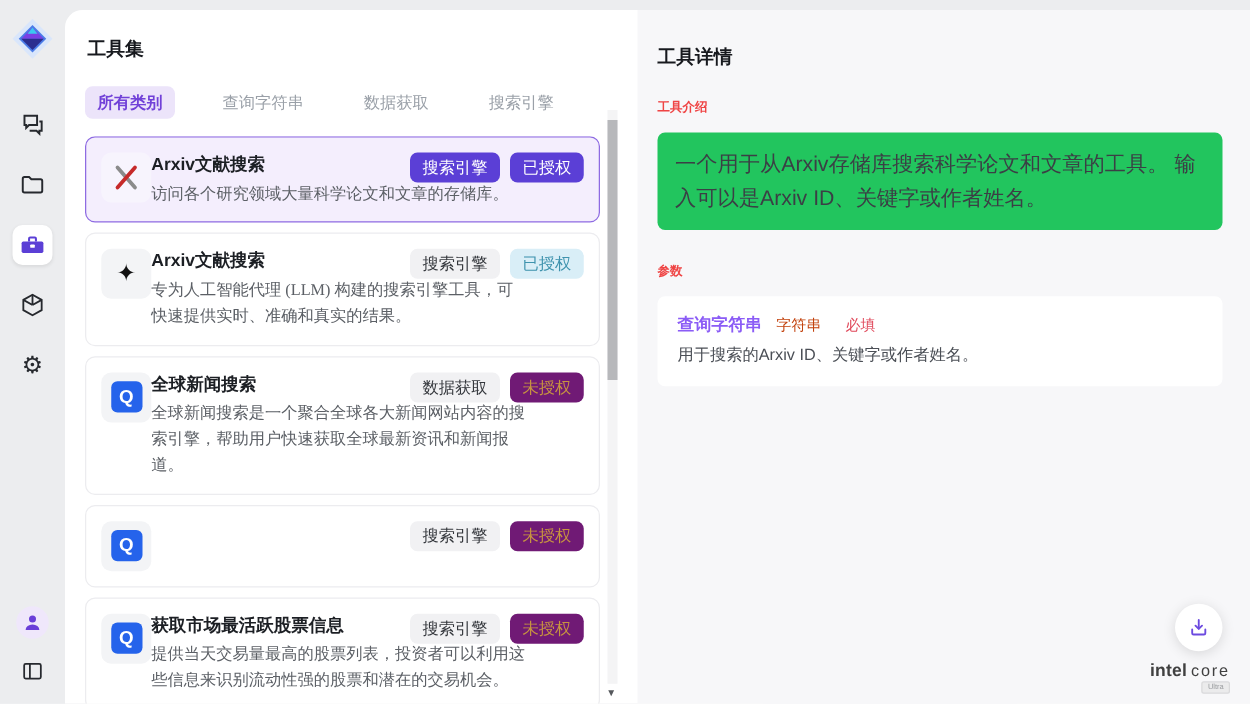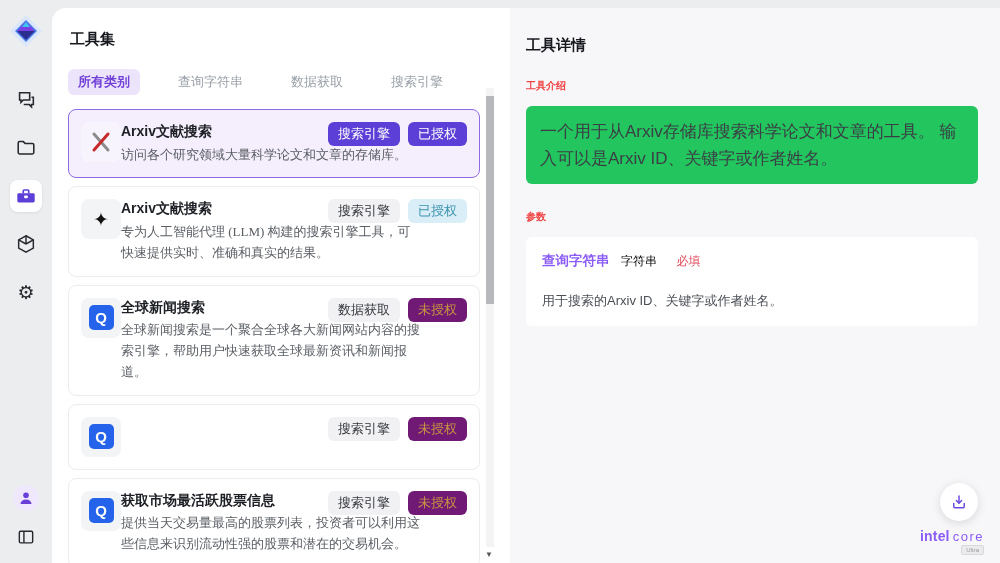--- a/index.html
+++ b/index.html
@@ -50,28 +50,28 @@
 
   
   .detail-col { flex:1; background:#f7f7f9; padding:20px 22px 0 16px; position:relative; }
   .detail-title { font-size:15px; font-weight:bold; color:#17191e; margin-top:8px; }
   .section-h { font-size:10px; font-weight:bold; color:#ef4444; }
   .intro-h { margin-top:24px; }
   .intro-card { margin-top:13px; background:#22c55e; border-radius:6px; padding:12px 14px; font-size:17px; color:#3b3f45; line-height:1.6; }
   .params-h { margin-top:26px; }
   .param-card { margin-top:13px; background:#ffffff; border-radius:6px; padding:14px 16px 16px 16px; }
   .param-name { font-size:13.5px; font-weight:bold; color:#8b5cf6; }
-  .param-type { font-size:12px; color:#000000; margin-left:7px; }
+  .param-type { font-size:12px; color:#c2410c; margin-left:7px; }
   .param-required { font-size:12px; color:#e0485a; margin-left:15px; }
-  .param-desc { font-size:13px; color:#4b4f56; margin-top:22px; }
+  .param-desc { font-size:13px; color:#4b4f56; margin-top:6px; }
 
   
   .fab { position:absolute; right:22px; bottom:42px; width:38px; height:38px; border-radius:50%; background:#ffffff; box-shadow:0 2px 10px rgba(0,0,0,.13); display:flex; align-items:center; justify-content:center; cursor:pointer; }
   .intel { position:absolute; right:16px; bottom:8px; display:flex; flex-direction:column; align-items:flex-end; line-height:1; }
-  .intel-line { display:flex; align-items:baseline; gap:3px; color:#8b5cf6; }
+  .intel-line { display:flex; align-items:baseline; gap:3px; color:#404040; }
   .intel-word { font-size:14px; font-weight:bold; letter-spacing:0.2px; }
   .core-word { font-size:13px; letter-spacing:1.5px; }
   .ultra-chip { font-size:6px; color:#9a9ca0; background:#ebebec; border:1px solid #d9d9db; border-radius:2px; padding:1px 4px; margin-top:2px; }
 </style>
 </head>
 <body>
 
 <div class="app">
 
   <div class="rail">

